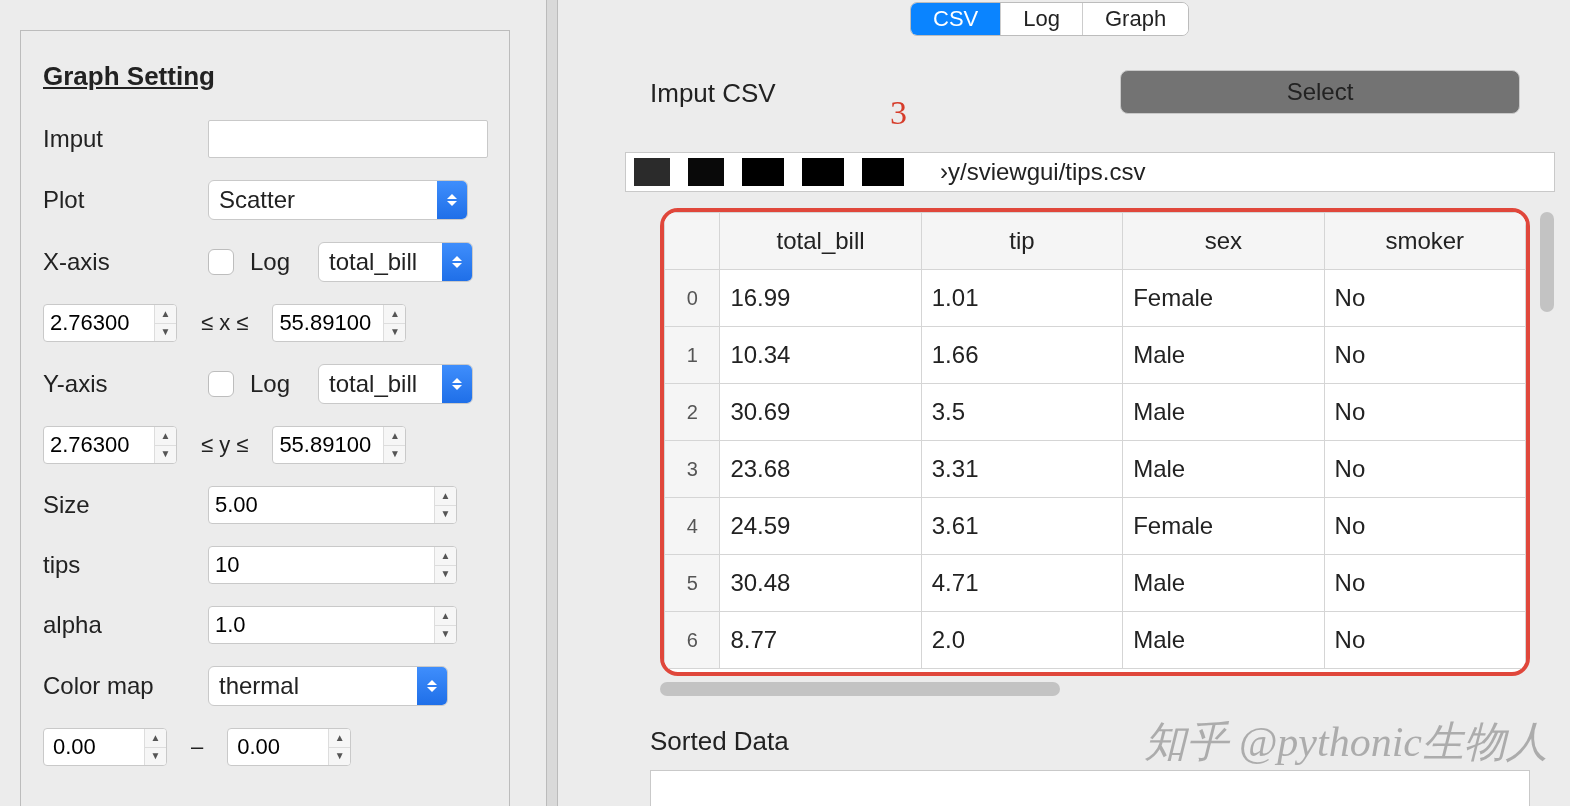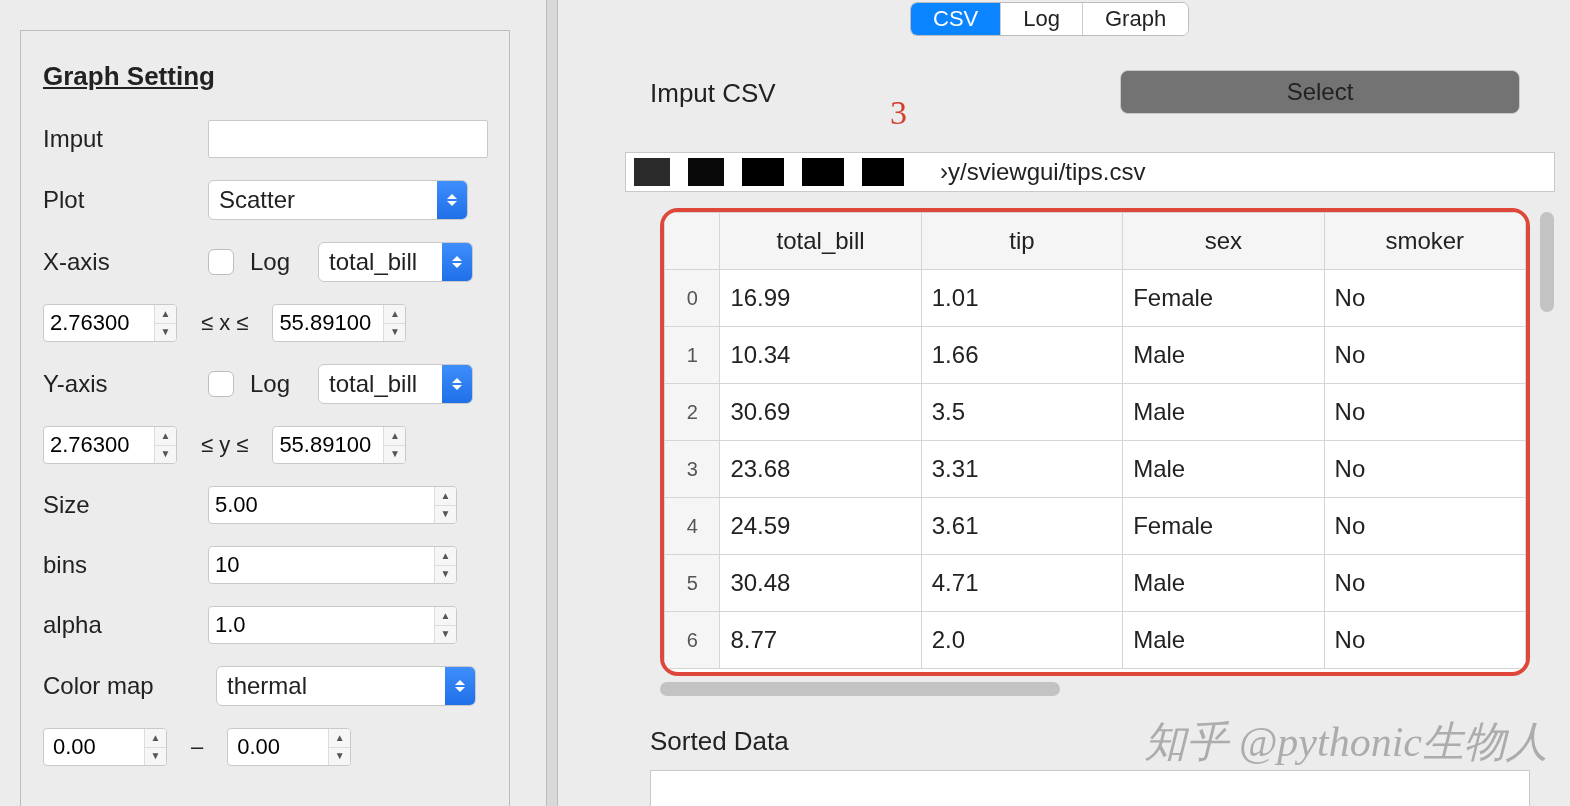--- a/index.html
+++ b/index.html
@@ -73,21 +73,21 @@
   .sel-btn::before, .sel-btn::after {
     content: "";
     width: 0; height: 0;
     border-left: 5px solid transparent;
     border-right: 5px solid transparent;
   }
   .sel-btn::before { border-bottom: 5px solid #fff; }
   .sel-btn::after  { border-top: 5px solid #fff; }
   .plot-select { width: 260px; }
   .axis-select { width: 155px; }
-  .cmap-select { width: 260px; margin-left:8px;}
+  .cmap-select { width: 240px; margin-left:0;}
   .checkbox {
     width: 26px; height: 26px;
     background: #fff;
     border: 1px solid #bdbdbd;
     border-radius: 6px;
     margin-right: 6px;
   }
   .log-label { font-size: 24px; margin-right: 18px; }
   .spin {
     display: inline-flex;
@@ -395,21 +395,21 @@
     <span class="spin spin-wide">
       <input value="5.00" style="">
       <span class="arrows">
           <span>▲</span>
           <span>▼</span>
         </span>
     </span>
   </div>
 
   <div class="row">
-    <div class="row-label">bins</div>
+    <div class="row-label">tips</div>
     <span class="spin spin-wide">
       <input value="10" style="">
       <span class="arrows">
           <span>▲</span>
           <span>▼</span>
         </span>
     </span>
   </div>
 
   <div class="row">

